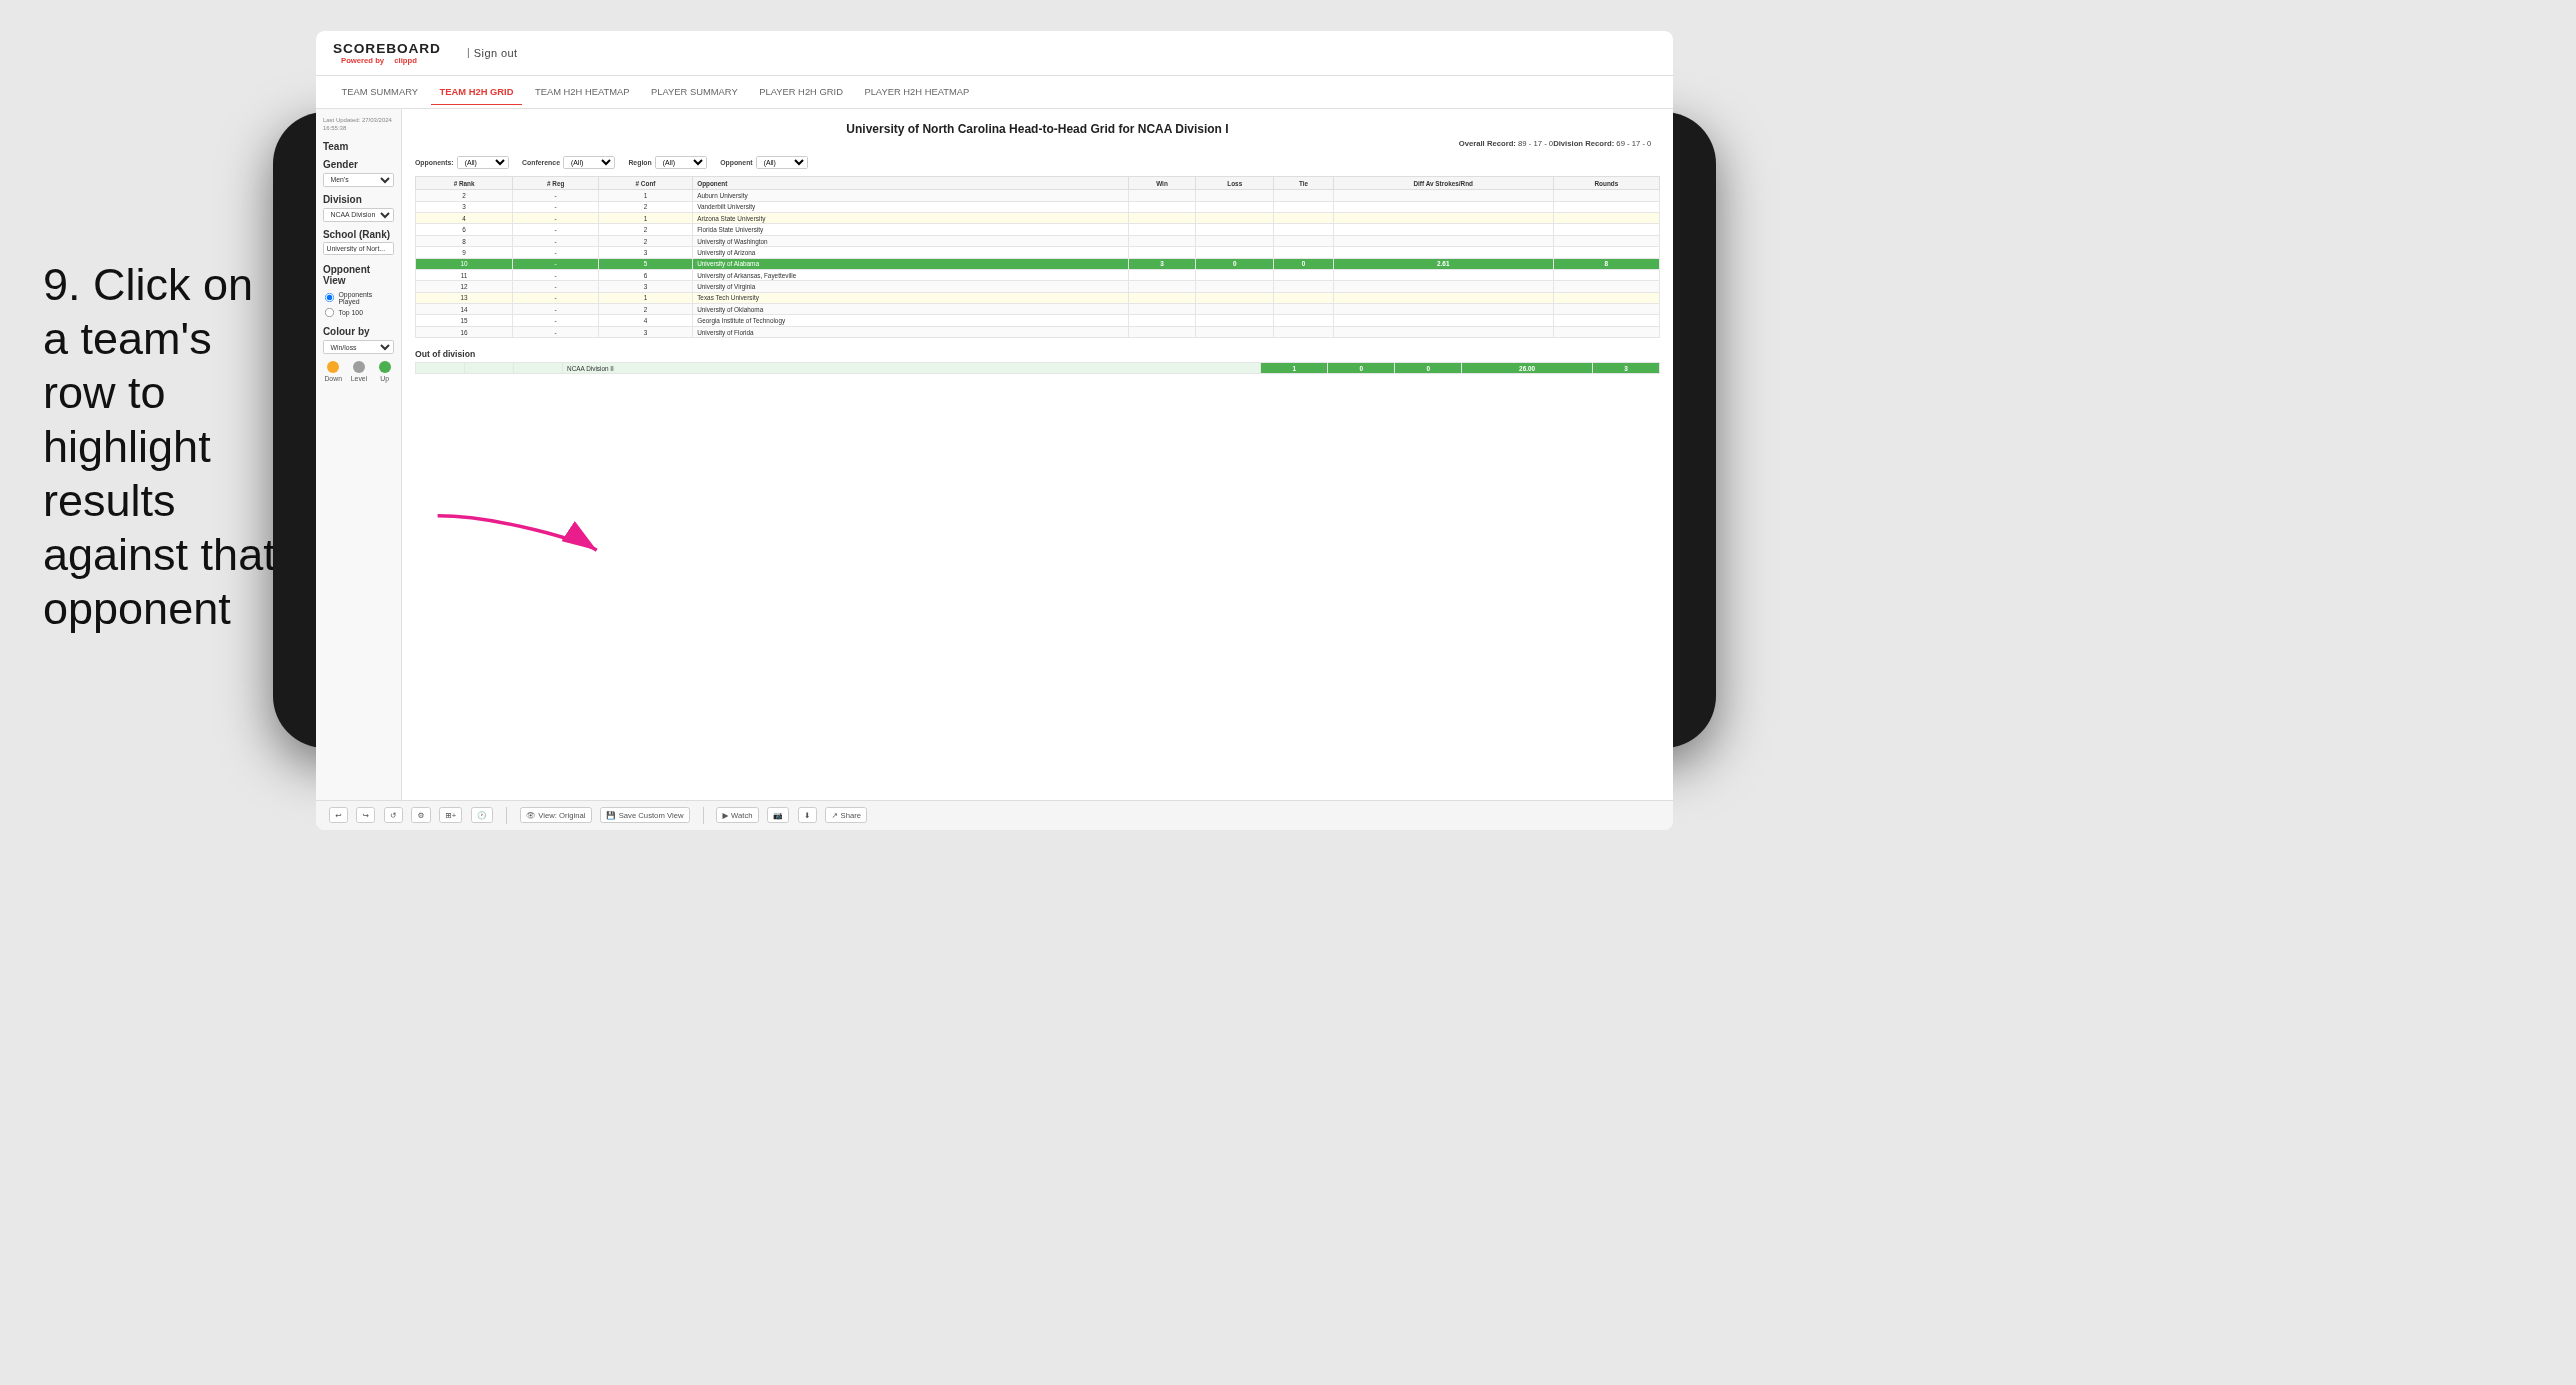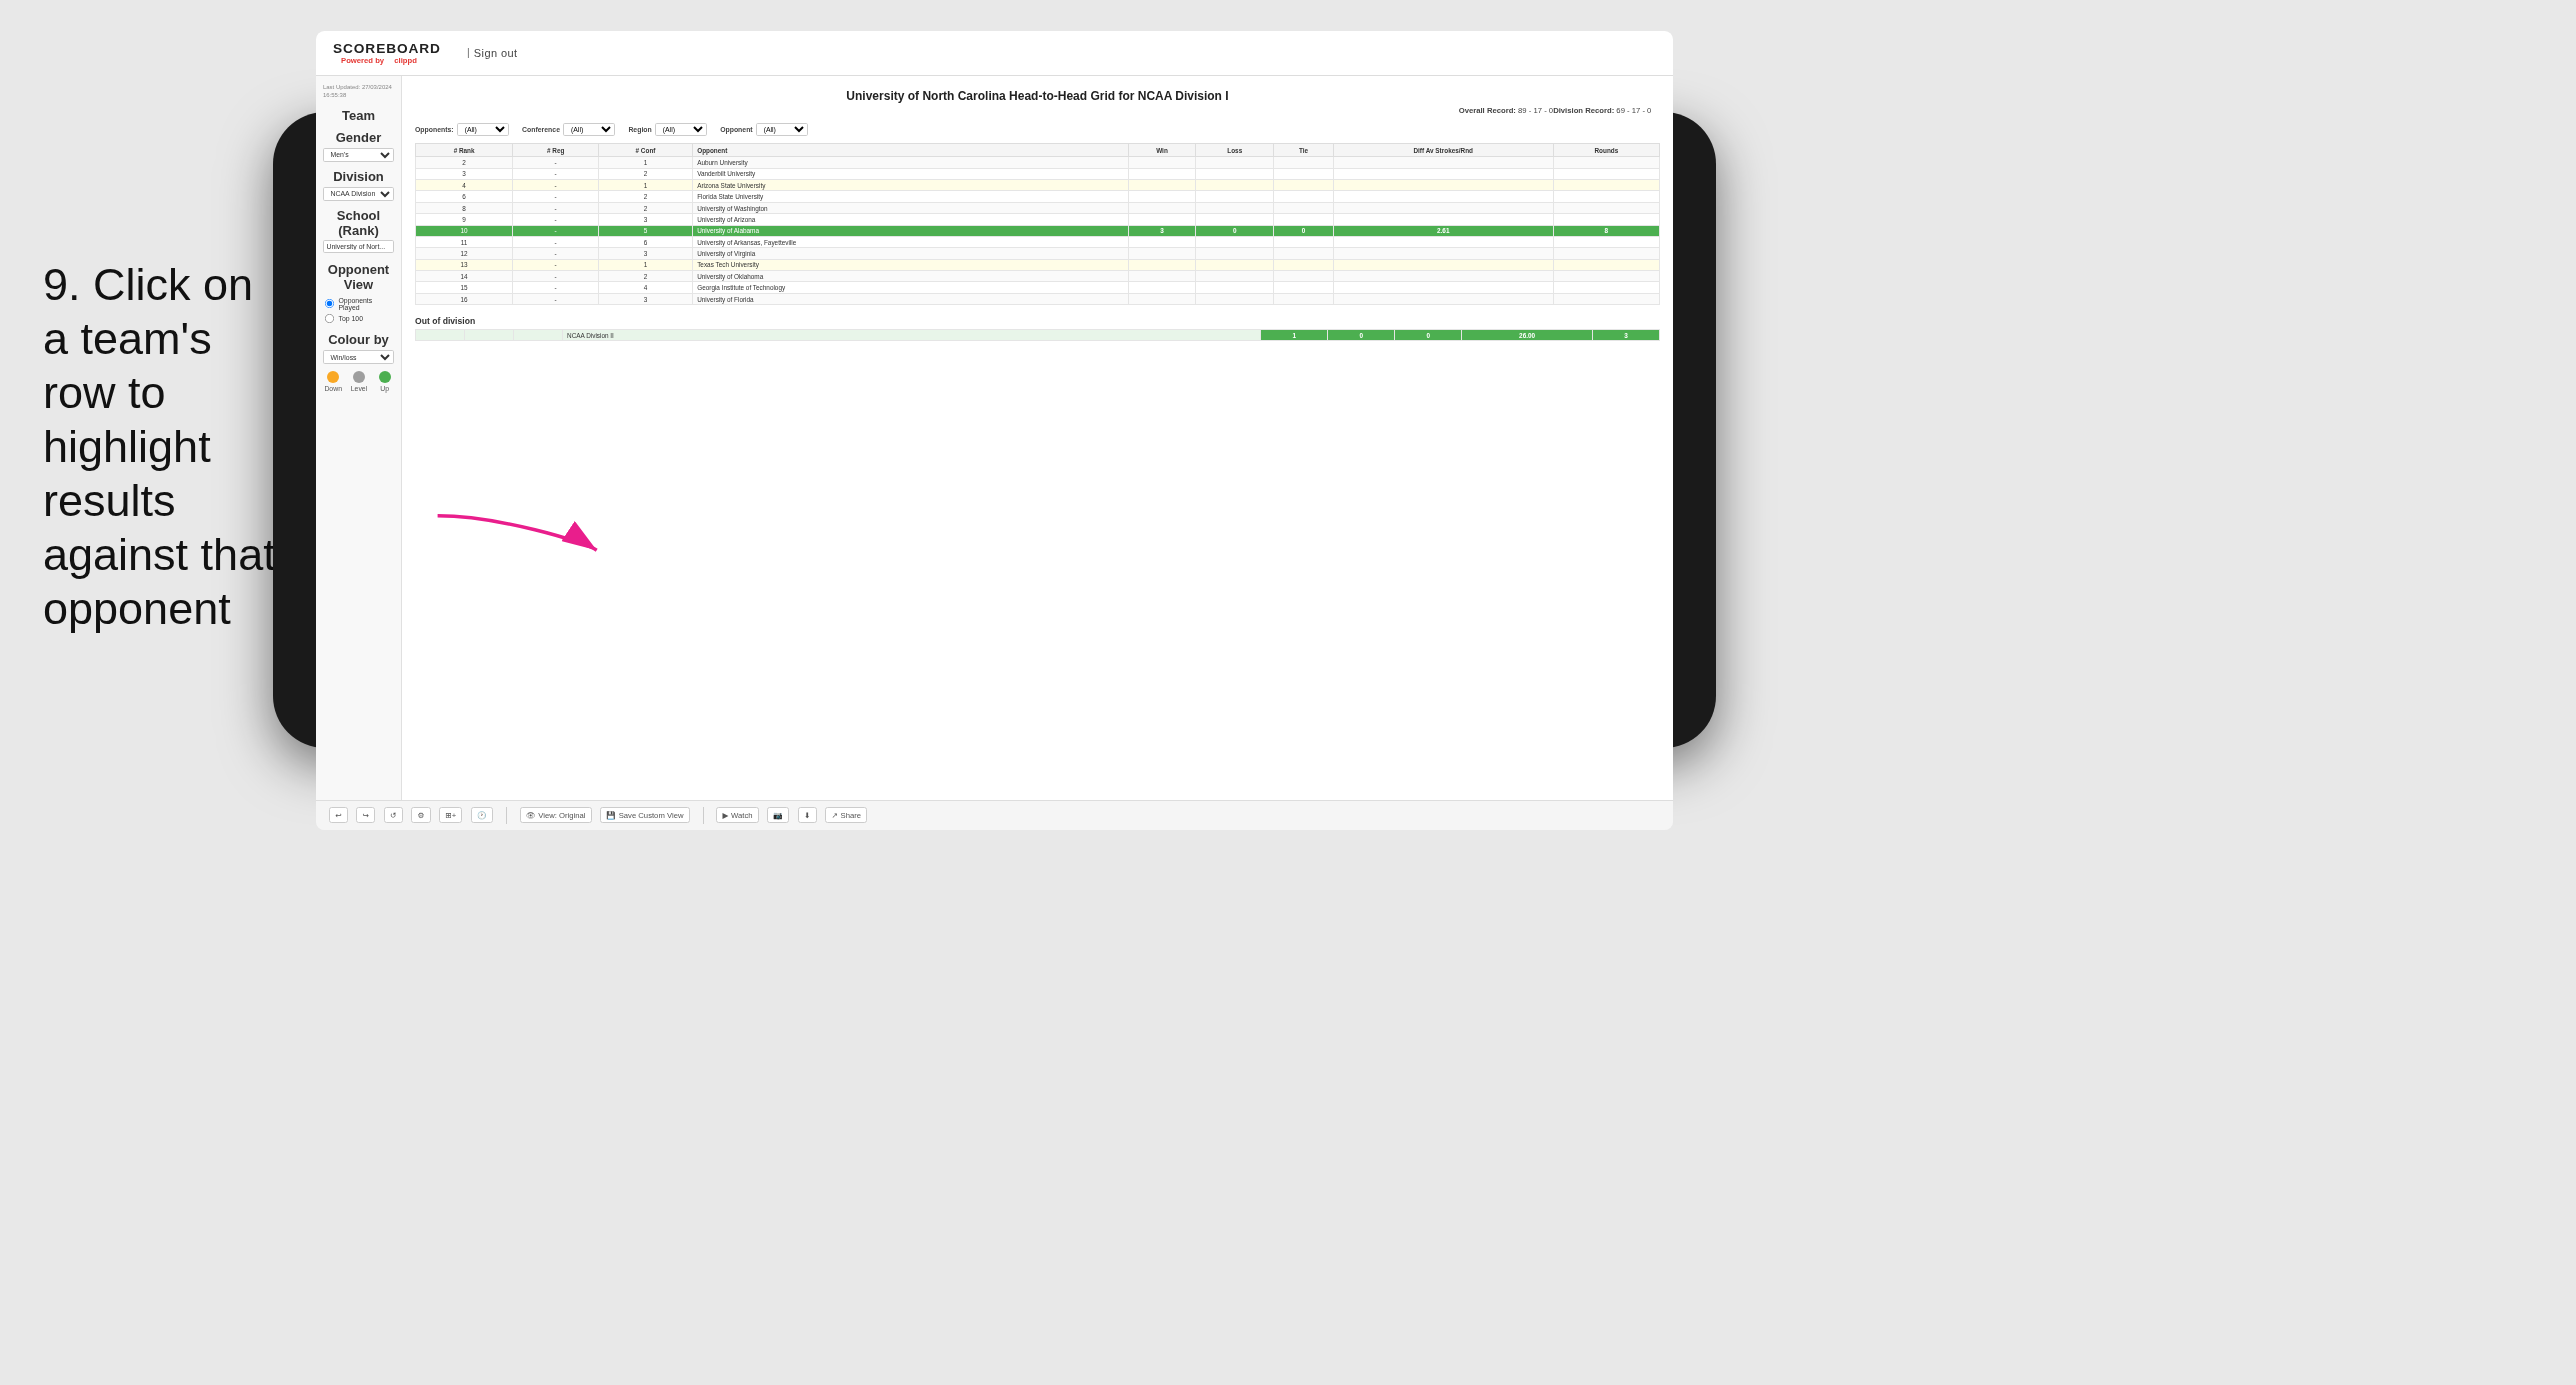--- a/index.html
+++ b/index.html
@@ -157,25 +157,24 @@
 
     .sidebar-timestamp {
       font-size: 6px;
       color: #888;
       margin-bottom: 8.6px;
       line-height: 1.3;
     }
 
     .sidebar-section-label {
       font-weight: bold;
-      font-size: 13px;
+      font-size: 10px;
       color: #333;
       margin-bottom: 2.6px;
       margin-top: 6.9px;
-      text-align: center;
     }
 
     .sidebar-dropdown {
       width: 100%;
       font-size: 6.9px;
       padding: 1.7px 2.6px;
       border: 0.9px solid #ccc;
       background: #fff;
       color: #333;
       border-radius: 1.7px;
@@ -410,20 +409,28 @@
         <span class="logo-sub">
           <span>Powered by</span> <span style="color:#e53935;font-weight:bold;">clippd</span>
         </span>
       </div>
       <div class="nav-right">
         <span>|</span>
         <span class="nav-item">Sign out</span>
       </div>
     </div>
 
+    <div class="sub-nav">
+      <span class="sub-nav-item">TEAM SUMMARY</span>
+      <span class="sub-nav-item active">TEAM H2H GRID</span>
+      <span class="sub-nav-item">TEAM H2H HEATMAP</span>
+      <span class="sub-nav-item">PLAYER SUMMARY</span>
+      <span class="sub-nav-item">PLAYER H2H GRID</span>
+      <span class="sub-nav-item">PLAYER H2H HEATMAP</span>
+    </div>
 
     <div class="main-content">
 
       <div class="sidebar">
         <div class="sidebar-timestamp">
           <span>Last Updated: 27/03/2024</span><br>
           <span>16:55:38</span>
         </div>
 
         <div class="sidebar-section-label">Team</div>

